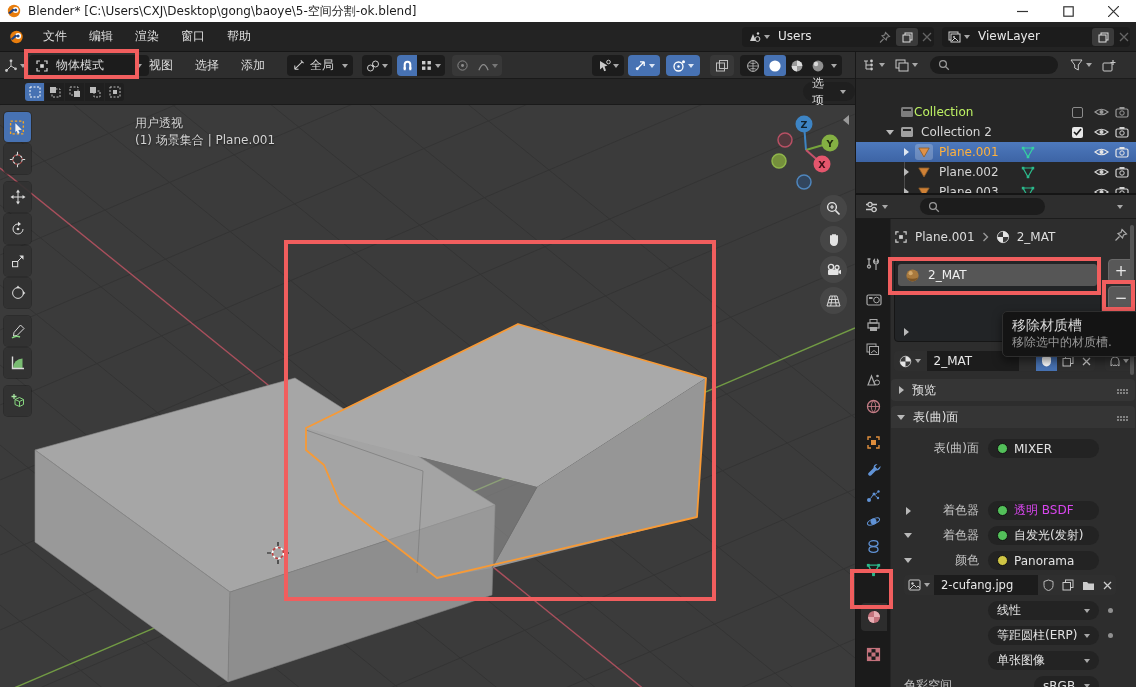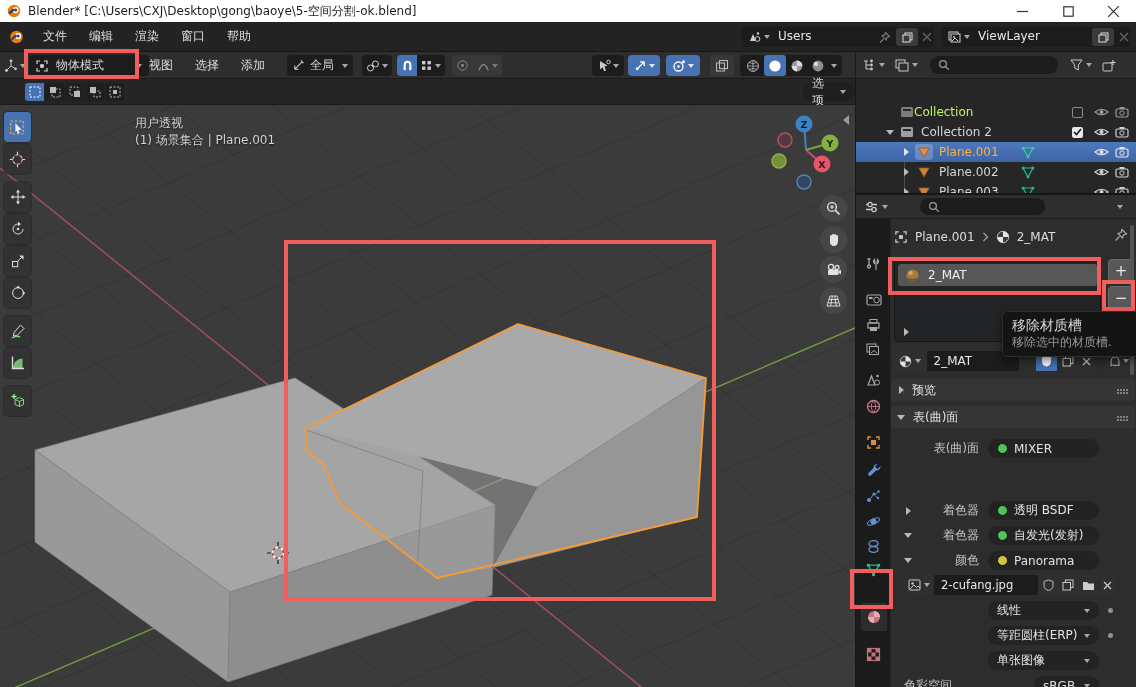--- a/index.html
+++ b/index.html
@@ -823,21 +823,21 @@
         <span style="color:#e2e2e2">MIXER</span>
       </div>
   </div>
 
 
   <div class="abs" style="left:0;top:306px;width:281px;height:19px">
     <span class="tri-r abs" style="left:50px;top:6px"></span>
     <span class="plabel">着色器</span>
     <div class="pwidget stad">
         <span class="sockdot" style="background:#53c05a"></span>
-        <span style="color:#e5e5e5">透明 BSDF</span>
+        <span style="color:#d946ef">透明 BSDF</span>
       </div>
   </div>
 
   <div class="abs" style="left:0;top:331px;width:281px;height:19px">
     <span class="tri-d abs" style="left:48px;top:7px"></span>
     <span class="plabel">着色器</span>
     <div class="pwidget stad">
         <span class="sockdot" style="background:#53c05a"></span>
         <span style="color:#e2e2e2">自发光(发射)</span>
       </div>

